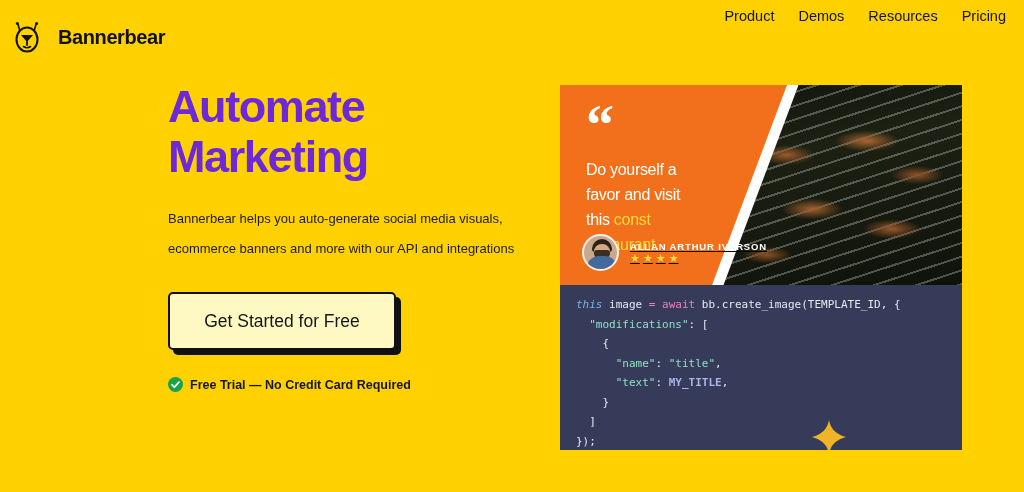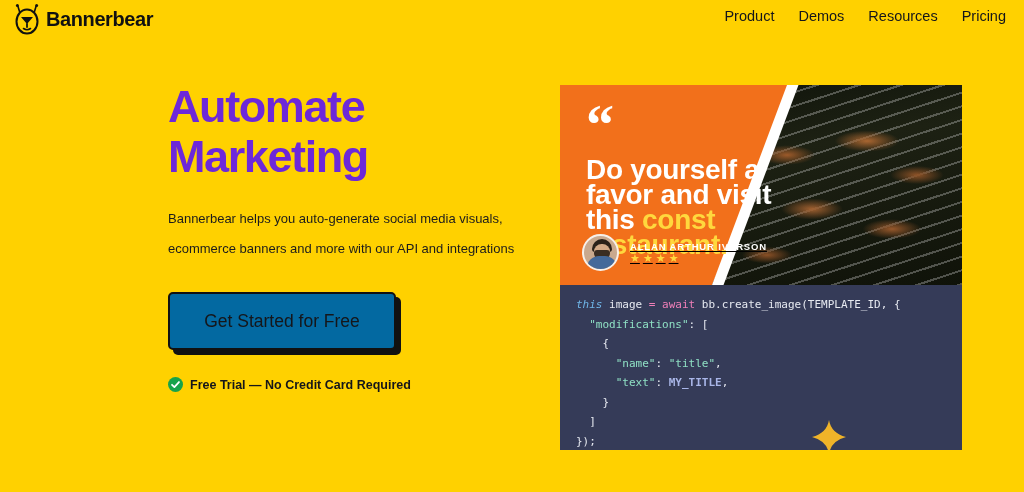--- a/index.html
+++ b/index.html
@@ -10,22 +10,22 @@
     font-family: "Liberation Sans", sans-serif;
   }
   .page { position: relative; width: 1024px; height: 492px; background: #FFD100; }
 
   
   .header {
     position: absolute; top: 0; left: 0; width: 1024px; height: 44px;
     display: flex; align-items: center;
   }
   .brand {
-    position: absolute; left: 12px; top: 3px;
-    display: flex; align-items: center; gap: 4px; justify-content: flex-end;
+    position: absolute; left: 12px; top: 21px;
+    display: flex; align-items: center; gap: 16px; justify-content: flex-end;
   }
   .brand-logo { width: 30px; height: 32px; display: block; }
   .brand-name {
     font-size: 20px; font-weight: bold; color: #111111;
     letter-spacing: -0.4px;
   }
   .nav {
     position: absolute; right: 18px; top: 8px;
     display: flex; align-items: center; gap: 24px;
   }
@@ -43,21 +43,21 @@
   .headline .hl-line { display: block; }
   .subhead {
     margin-top: 22px;
     font-size: 13px; line-height: 30px; color: #1C1C1C;
     width: 360px;
   }
   .cta-wrap { margin-top: 28px; }
   .cta-button {
     display: inline-flex; align-items: center; justify-content: center;
     width: 228px; height: 58px;
-    background: #0369a1;
+    background: #fef9c3;
     border: 2.5px solid #111111;
     border-radius: 5px;
     box-shadow: 5px 5px 0 #111111;
     font-size: 17.5px; color: #15161A;
     cursor: pointer;
   }
   .trial-row {
     margin-top: 27px; display: flex; align-items: center; gap: 7px;
   }
   .check-badge { width: 15px; height: 15px; display: block; }
@@ -92,21 +92,21 @@
     clip-path: polygon(30% 0%, 34.6% 0%, 4.6% 100%, 0% 100%);
   }
   .quote-block { position: absolute; left: 26px; top: 24px; width: 210px; }
   .quote-mark {
     font-family: "Liberation Serif", serif;
     font-size: 56px; line-height: 32px; color: #ffffff; font-weight: bold;
     letter-spacing: -2px;
   }
   .quote-text {
     margin-top: 16px;
-    font-size: 28px; line-height: 25px; font-weight: bold; color: #ffffff;
+    font-size: 16px; line-height: 25px; font-weight: normal; color: #ffffff;
     letter-spacing: -0.3px;
   }
   .quote-hl { color: #FFD83D; }
   .author-row {
     position: absolute; left: 22px; bottom: 14px;
     display: flex; align-items: center; gap: 11px;
   }
   .avatar {
     width: 37px; height: 37px; border-radius: 50%;
     border: 2px solid #f7f0ea; overflow: hidden; position: relative;

